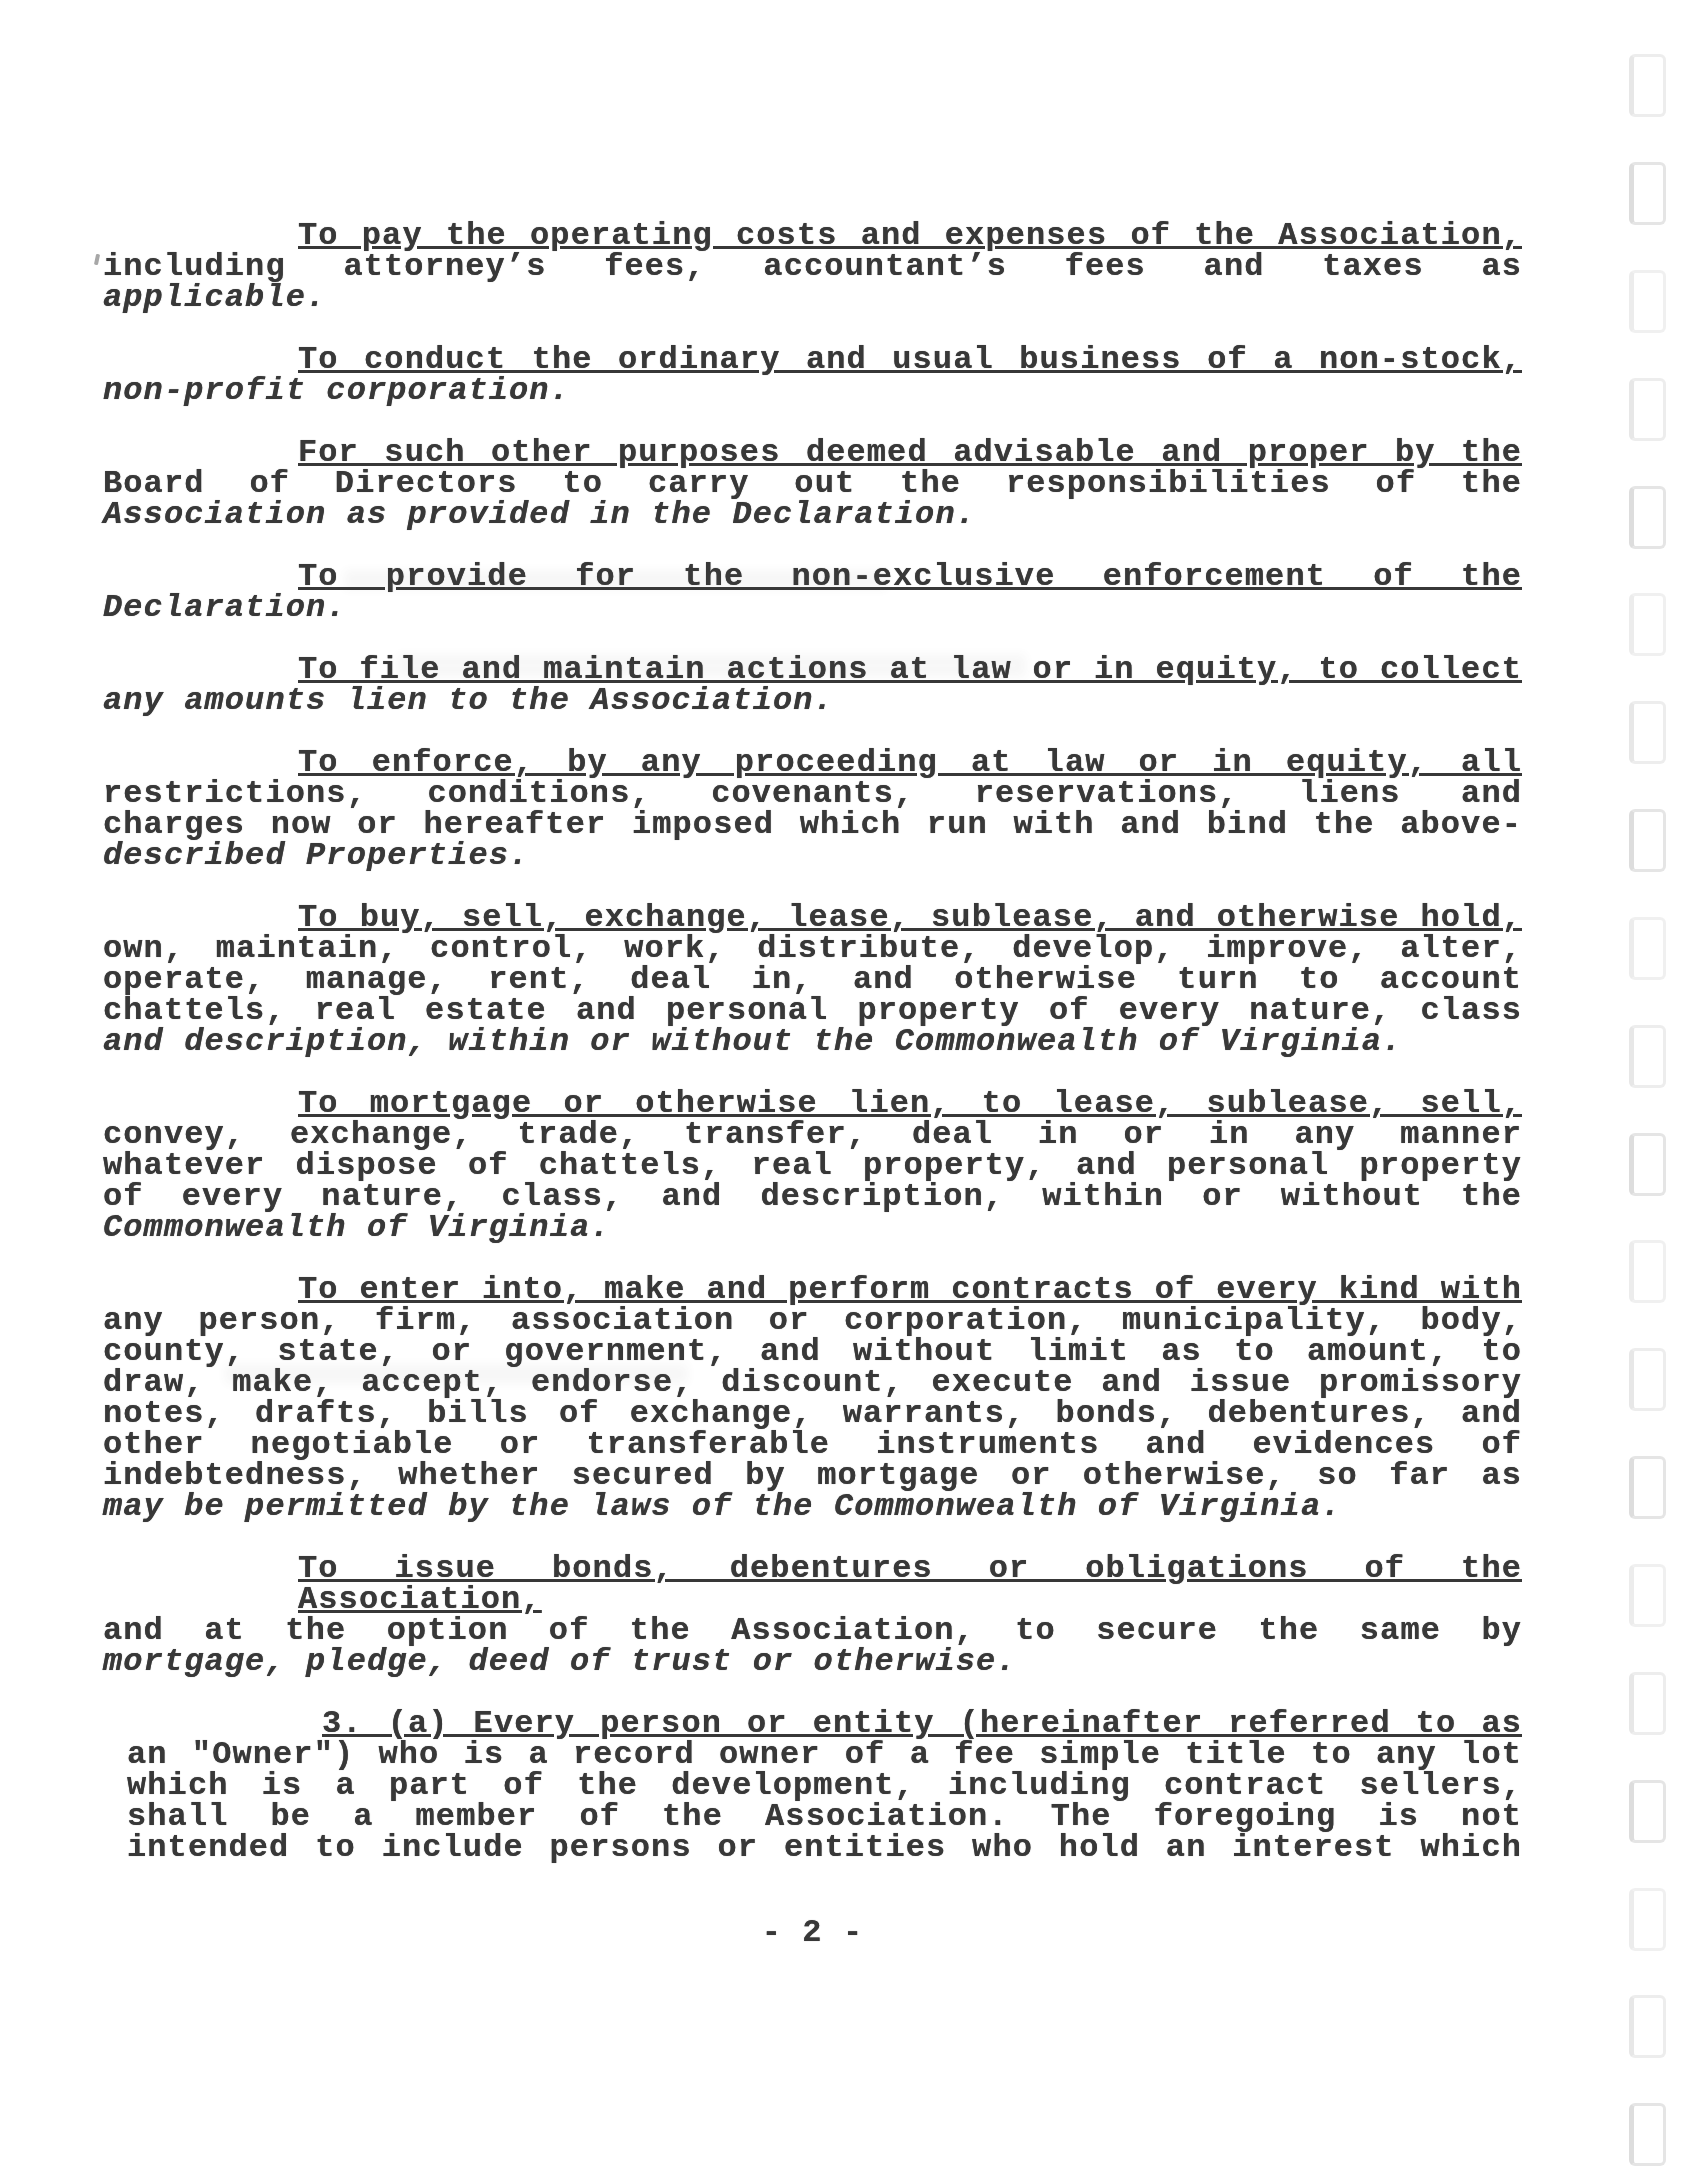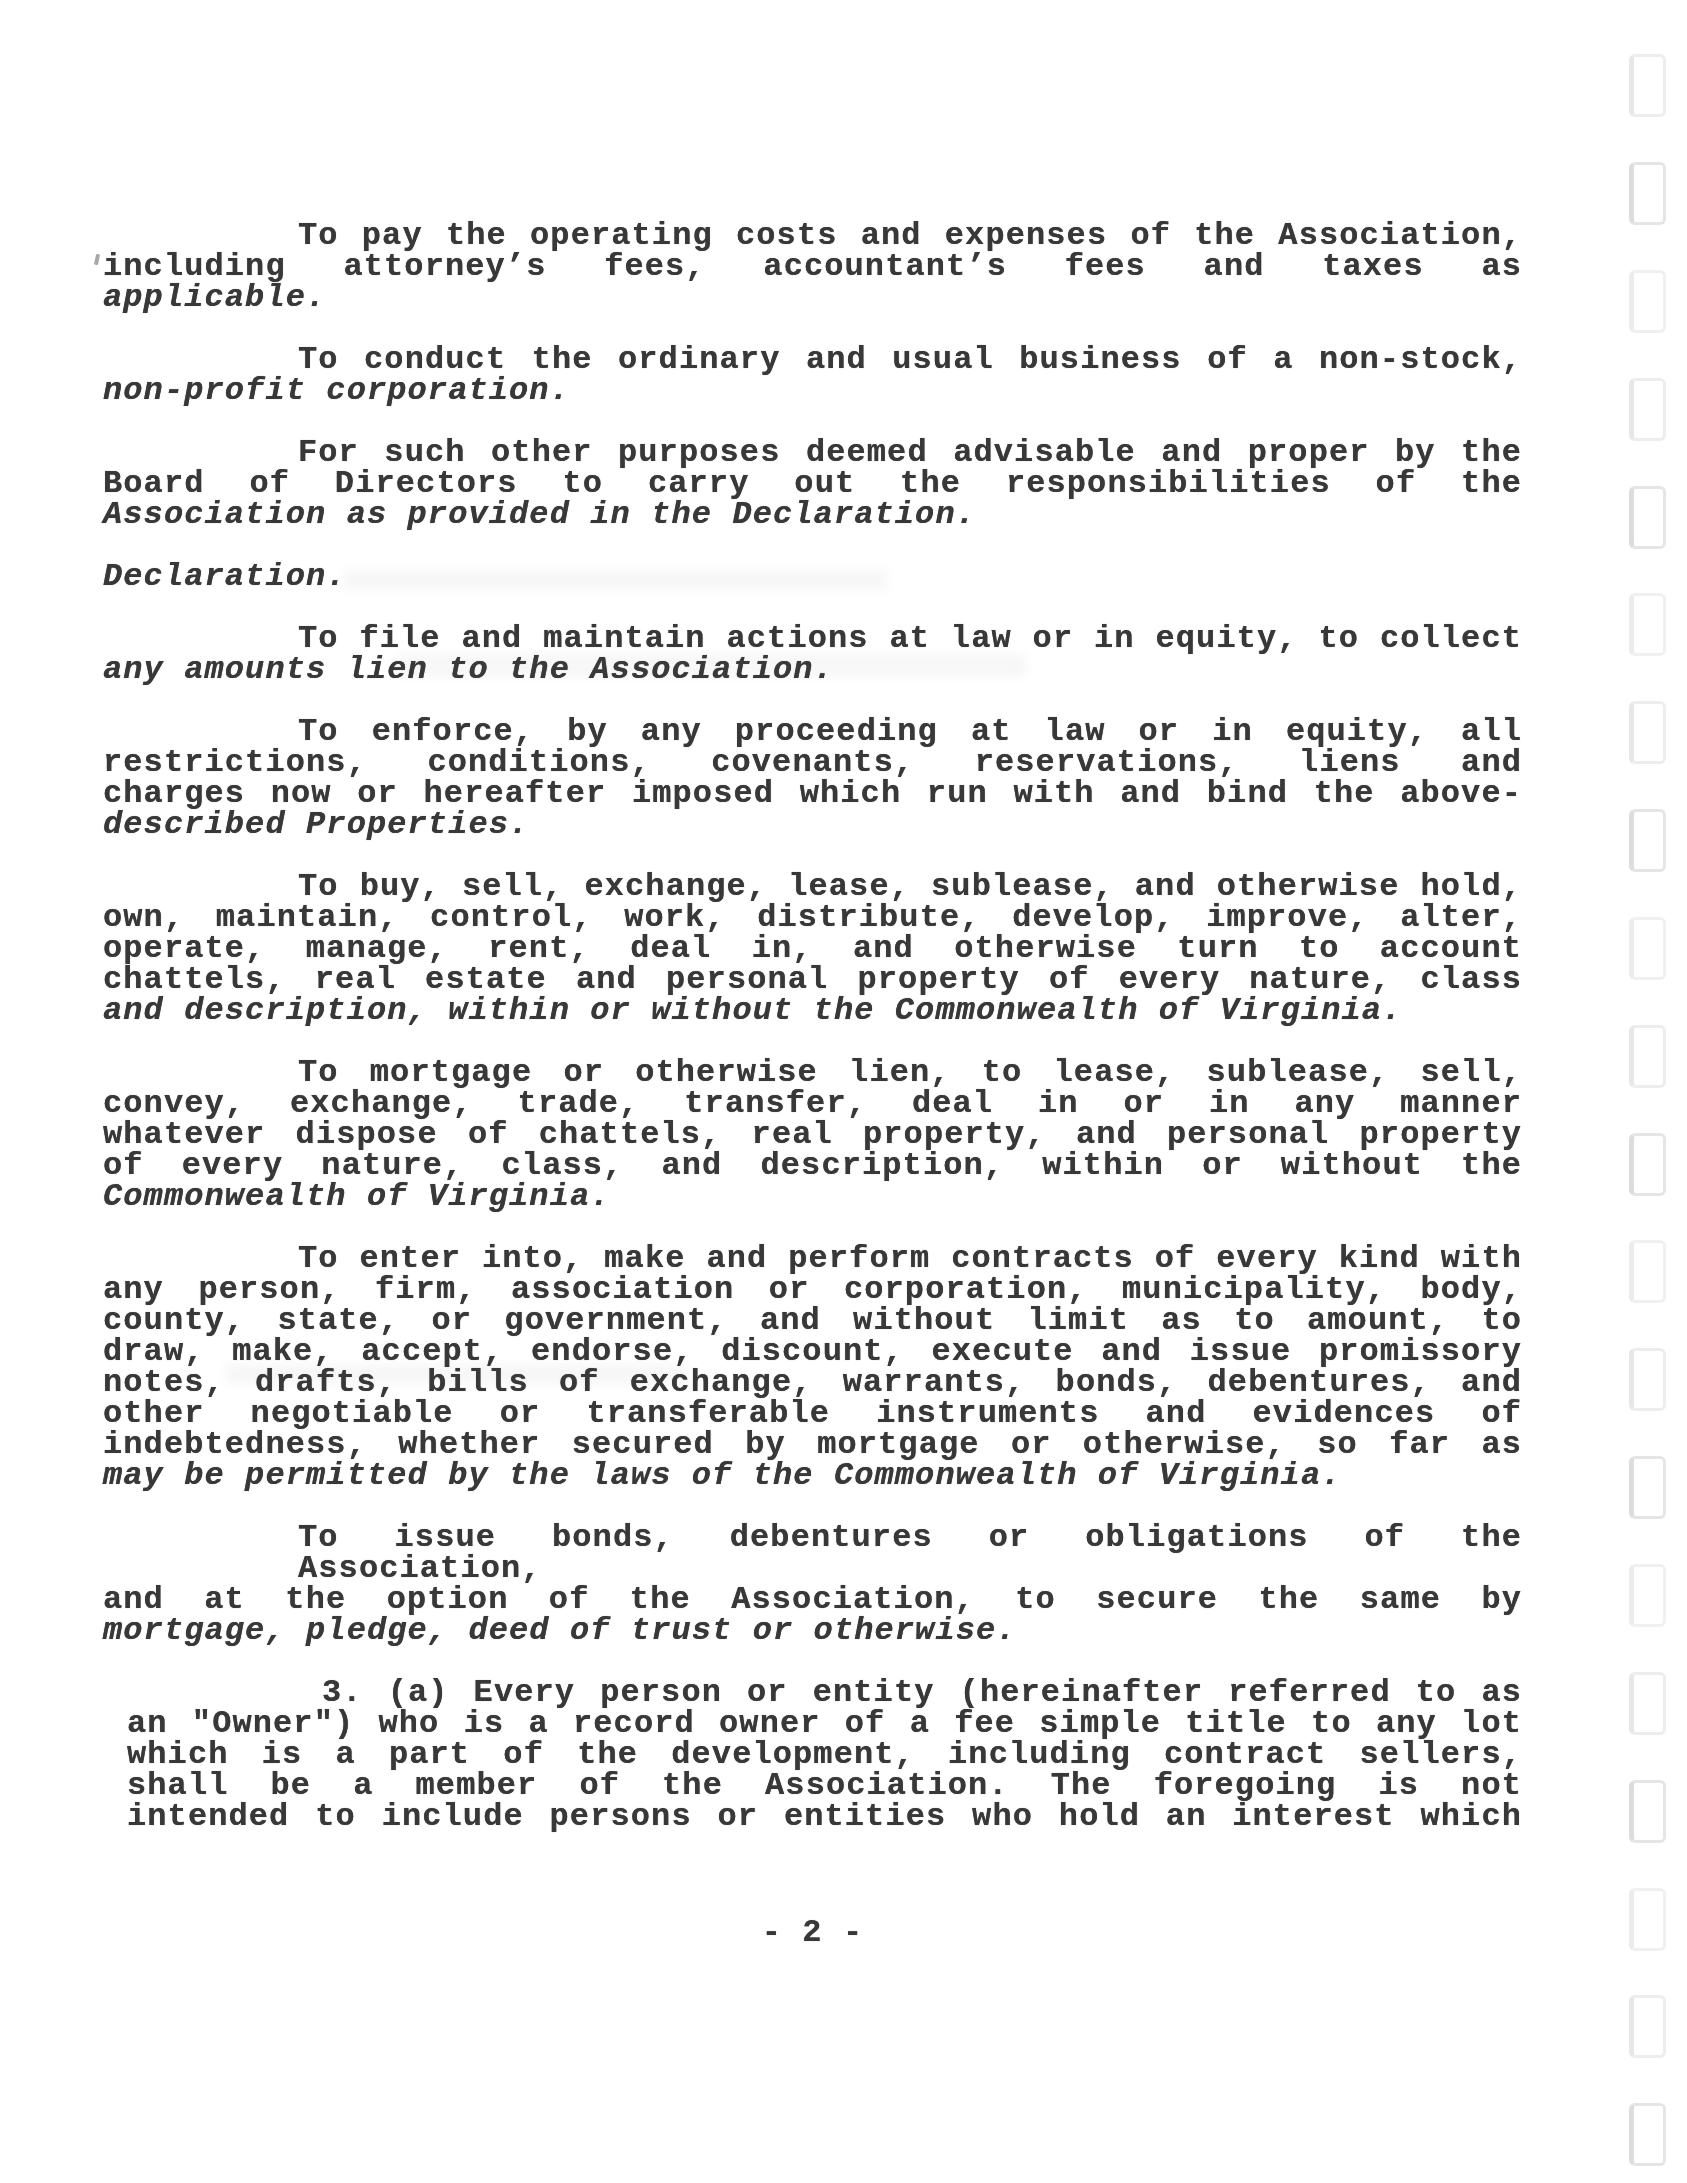--- a/index.html
+++ b/index.html
@@ -23,21 +23,21 @@
   .para:last-child { margin-bottom: 0; margin-left: 24px; }
   .line {
     font-size: 32px;
     line-height: 31px;
     letter-spacing: 1.1px;
     text-align: justify;
     text-align-last: justify;
     text-shadow: 0 0 0.7px rgba(50,50,50,0.85);
     white-space: normal;
   }
-  .line.first { padding-left: 195px; }
+  .line.first { padding-left: 195px; text-decoration: underline; }
   .line.end { text-align-last: left; font-style: italic; }
   .footer {
     position: absolute;
     left: 103px;
     top: 1917px;
     width: 1419px;
     text-align: center;
     font-size: 32px;
     line-height: 31px;
     letter-spacing: 1.1px;
@@ -80,20 +80,21 @@
       <div class="para">
         <div class="line first">To conduct the ordinary and usual business of a non-stock,</div>
         <div class="line end">non-profit corporation.</div>
       </div>
       <div class="para">
         <div class="line first">For such other purposes deemed advisable and proper by the</div>
         <div class="line">Board of Directors to carry out the responsibilities of the</div>
         <div class="line end">Association as provided in the Declaration.</div>
       </div>
       <div class="para">
+        <div class="line first">To provide for the non-exclusive enforcement of the</div>
         <div class="line end">Declaration.</div>
       </div>
       <div class="para">
         <div class="line first">To file and maintain actions at law or in equity, to collect</div>
         <div class="line end">any amounts lien to the Association.</div>
       </div>
       <div class="para">
         <div class="line first">To enforce, by any proceeding at law or in equity, all</div>
         <div class="line">restrictions, conditions, covenants, reservations, liens and</div>
         <div class="line">charges now or hereafter imposed which run with and bind the above-</div>

